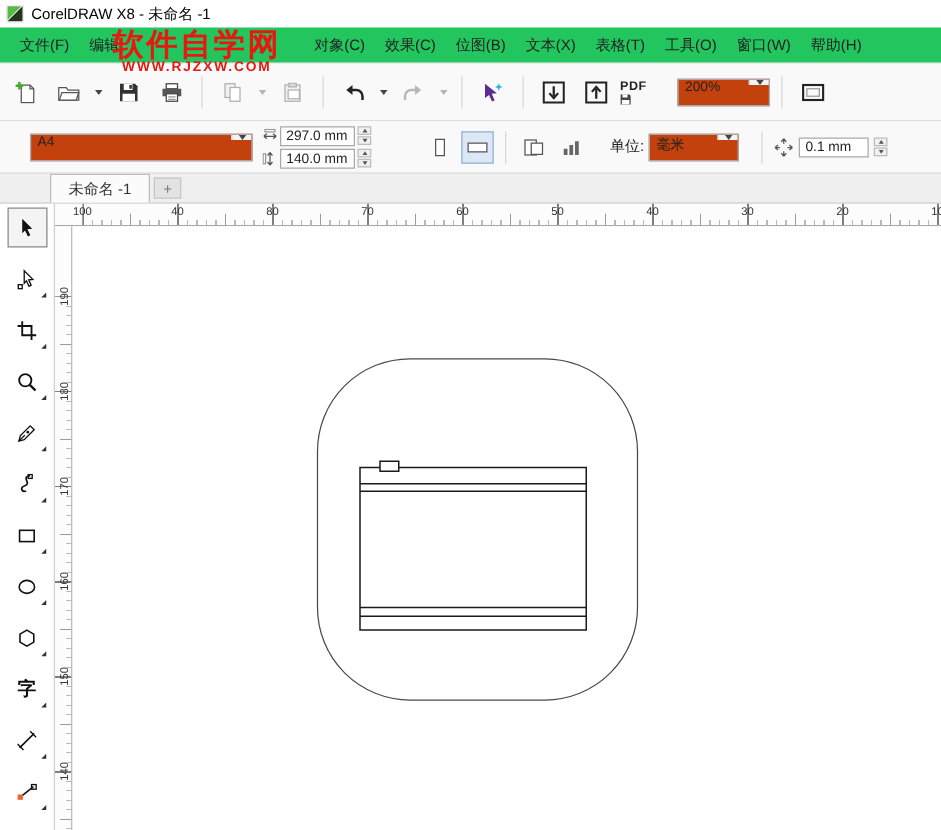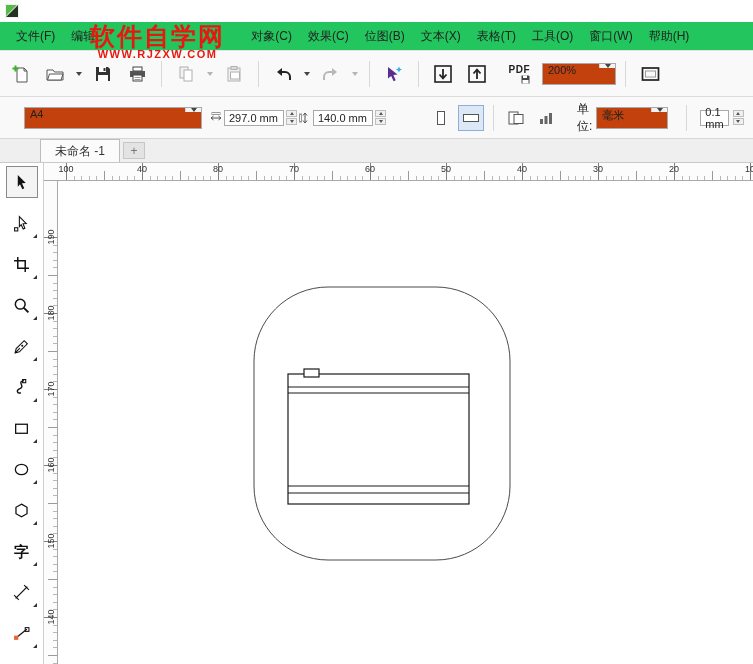--- a/index.html
+++ b/index.html
@@ -25,27 +25,27 @@
   .tbtn { width:30px; height:30px; display:flex; align-items:center; justify-content:center; flex:none; }
   .sep { width:1px; height:26px; background:#d8d8d8; margin:0 5px; flex:none; }
   .caret-down { width:0; height:0; border-left:3.5px solid transparent; border-right:3.5px solid transparent;
     border-top:4px solid #444; margin:0 2px; flex:none; }
   .caret-down.dis { border-top-color:#b5b5b5; }
 
   .combo { height:22px; border:1px solid #a9a9a9; background:#c2410c; display:flex; align-items:flex-start; flex:none; }
   .combo-val { flex:1; display:flex; align-items:center; padding:0 5px; font-size:11px; color:#222; }
   .combo-btn { width:16px; display:flex; align-items:center; justify-content:center; border-left:1px solid #d5d5d5; background:#f3f3f3; }
 
-  .pdf-icon { display:flex; flex-direction:column; align-items:flex-end; justify-content:center; width:34px; height:32px; }
+  .pdf-icon { display:flex; flex-direction:column; align-items:flex-start; justify-content:center; width:34px; height:32px; }
   .pdf-txt { font-size:10px; font-weight:bold; color:#222; letter-spacing:0.5px; line-height:11px; }
 
   
   .propbar { height:42px; background:#f9f9f9; border-bottom:1px solid #d6d6d6; display:flex; align-items:center;
     padding:0 24px; gap:4px; }
-  .size-fields { display:flex; flex-direction:row; gap:2px; margin-left:4px;justify-content:center; }
+  .size-fields { display:flex; flex-direction:column; gap:2px; margin-left:4px;justify-content:center; }
   .size-row { display:flex; align-items:center; gap:2px; }
   .field { height:16px; background:#fff; border:1px solid #a9a9a9; display:flex; align-items:center;
     padding:0 4px; font-size:11px; color:#222; }
   .field.sz { width:60px; }
   .spin { display:flex; flex-direction:column; gap:1px; }
   .spin-btn { width:11px; height:7px; background:#f0f0f0; border:1px solid #bdbdbd; display:flex; align-items:center; justify-content:center; }
   .tri-up { width:0; height:0; border-left:2.5px solid transparent; border-right:2.5px solid transparent; border-bottom:3.5px solid #555; }
   .tri-dn { width:0; height:0; border-left:2.5px solid transparent; border-right:2.5px solid transparent; border-top:3.5px solid #555; }
   .pbtn { width:26px; height:26px; display:flex; align-items:center; justify-content:center; border:1px solid transparent; flex:none; }
   .pbtn.pressed { background:var(--pressed_blue_bg,#cfe0f2); border-color:var(--pressed_blue_border,#8fb0d6); }
@@ -95,20 +95,21 @@
 </style>
 </head>
 <body>
 
 <div class="titlebar">
   <svg width="14" height="14" viewBox="0 0 14 14">
     <rect width="14" height="14" fill="#ffffff" stroke="#cccccc" stroke-width="0.5"></rect>
     <path d="M1 13 L13 1 L13 13 Z" fill="#24321f"></path>
     <path d="M1 1 L12 1 L1 12 Z" fill="#57b947"></path>
   </svg>
+  <span class="ttext">CorelDRAW X8 - 未命名 -1</span>
 </div>
 
 <div class="menubar">
   <div class="menu-item">文件(F)</div>
   <div class="menu-item">编辑</div>
   <div class="menu-spacer"></div>
   <div class="menu-item">对象(C)</div>
   <div class="menu-item">效果(C)</div>
   <div class="menu-item">位图(B)</div>
   <div class="menu-item">文本(X)</div>

